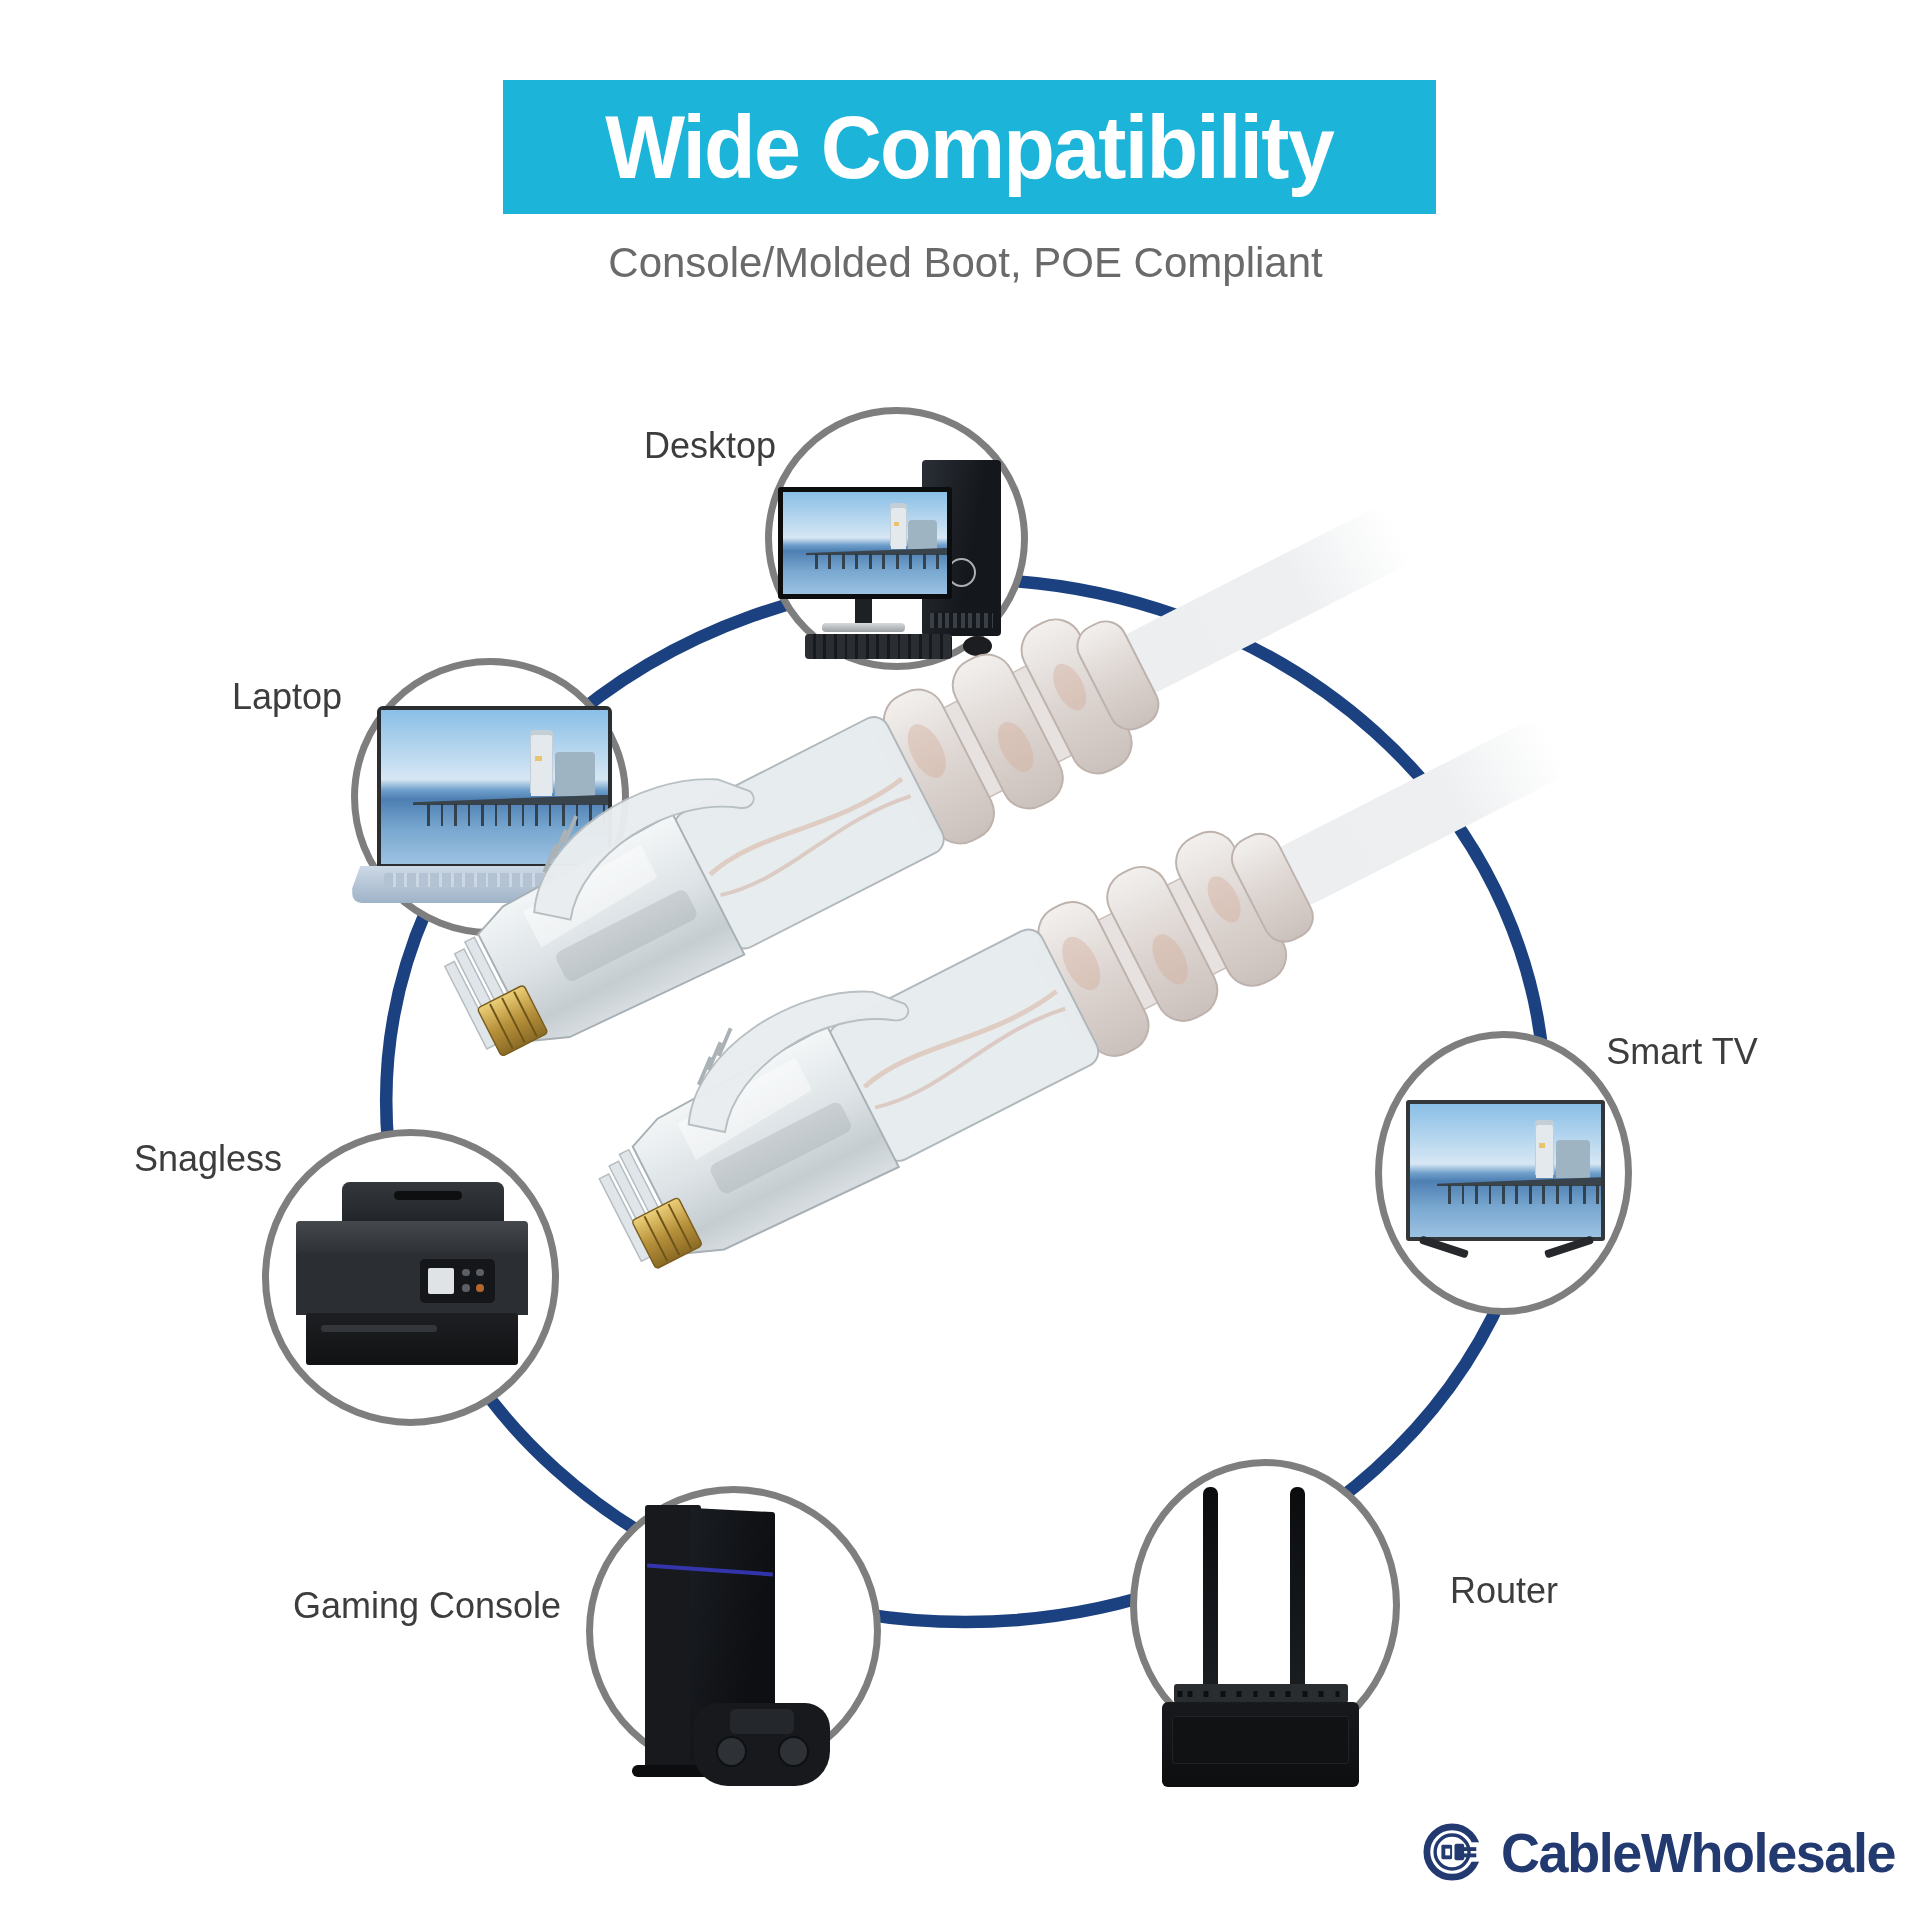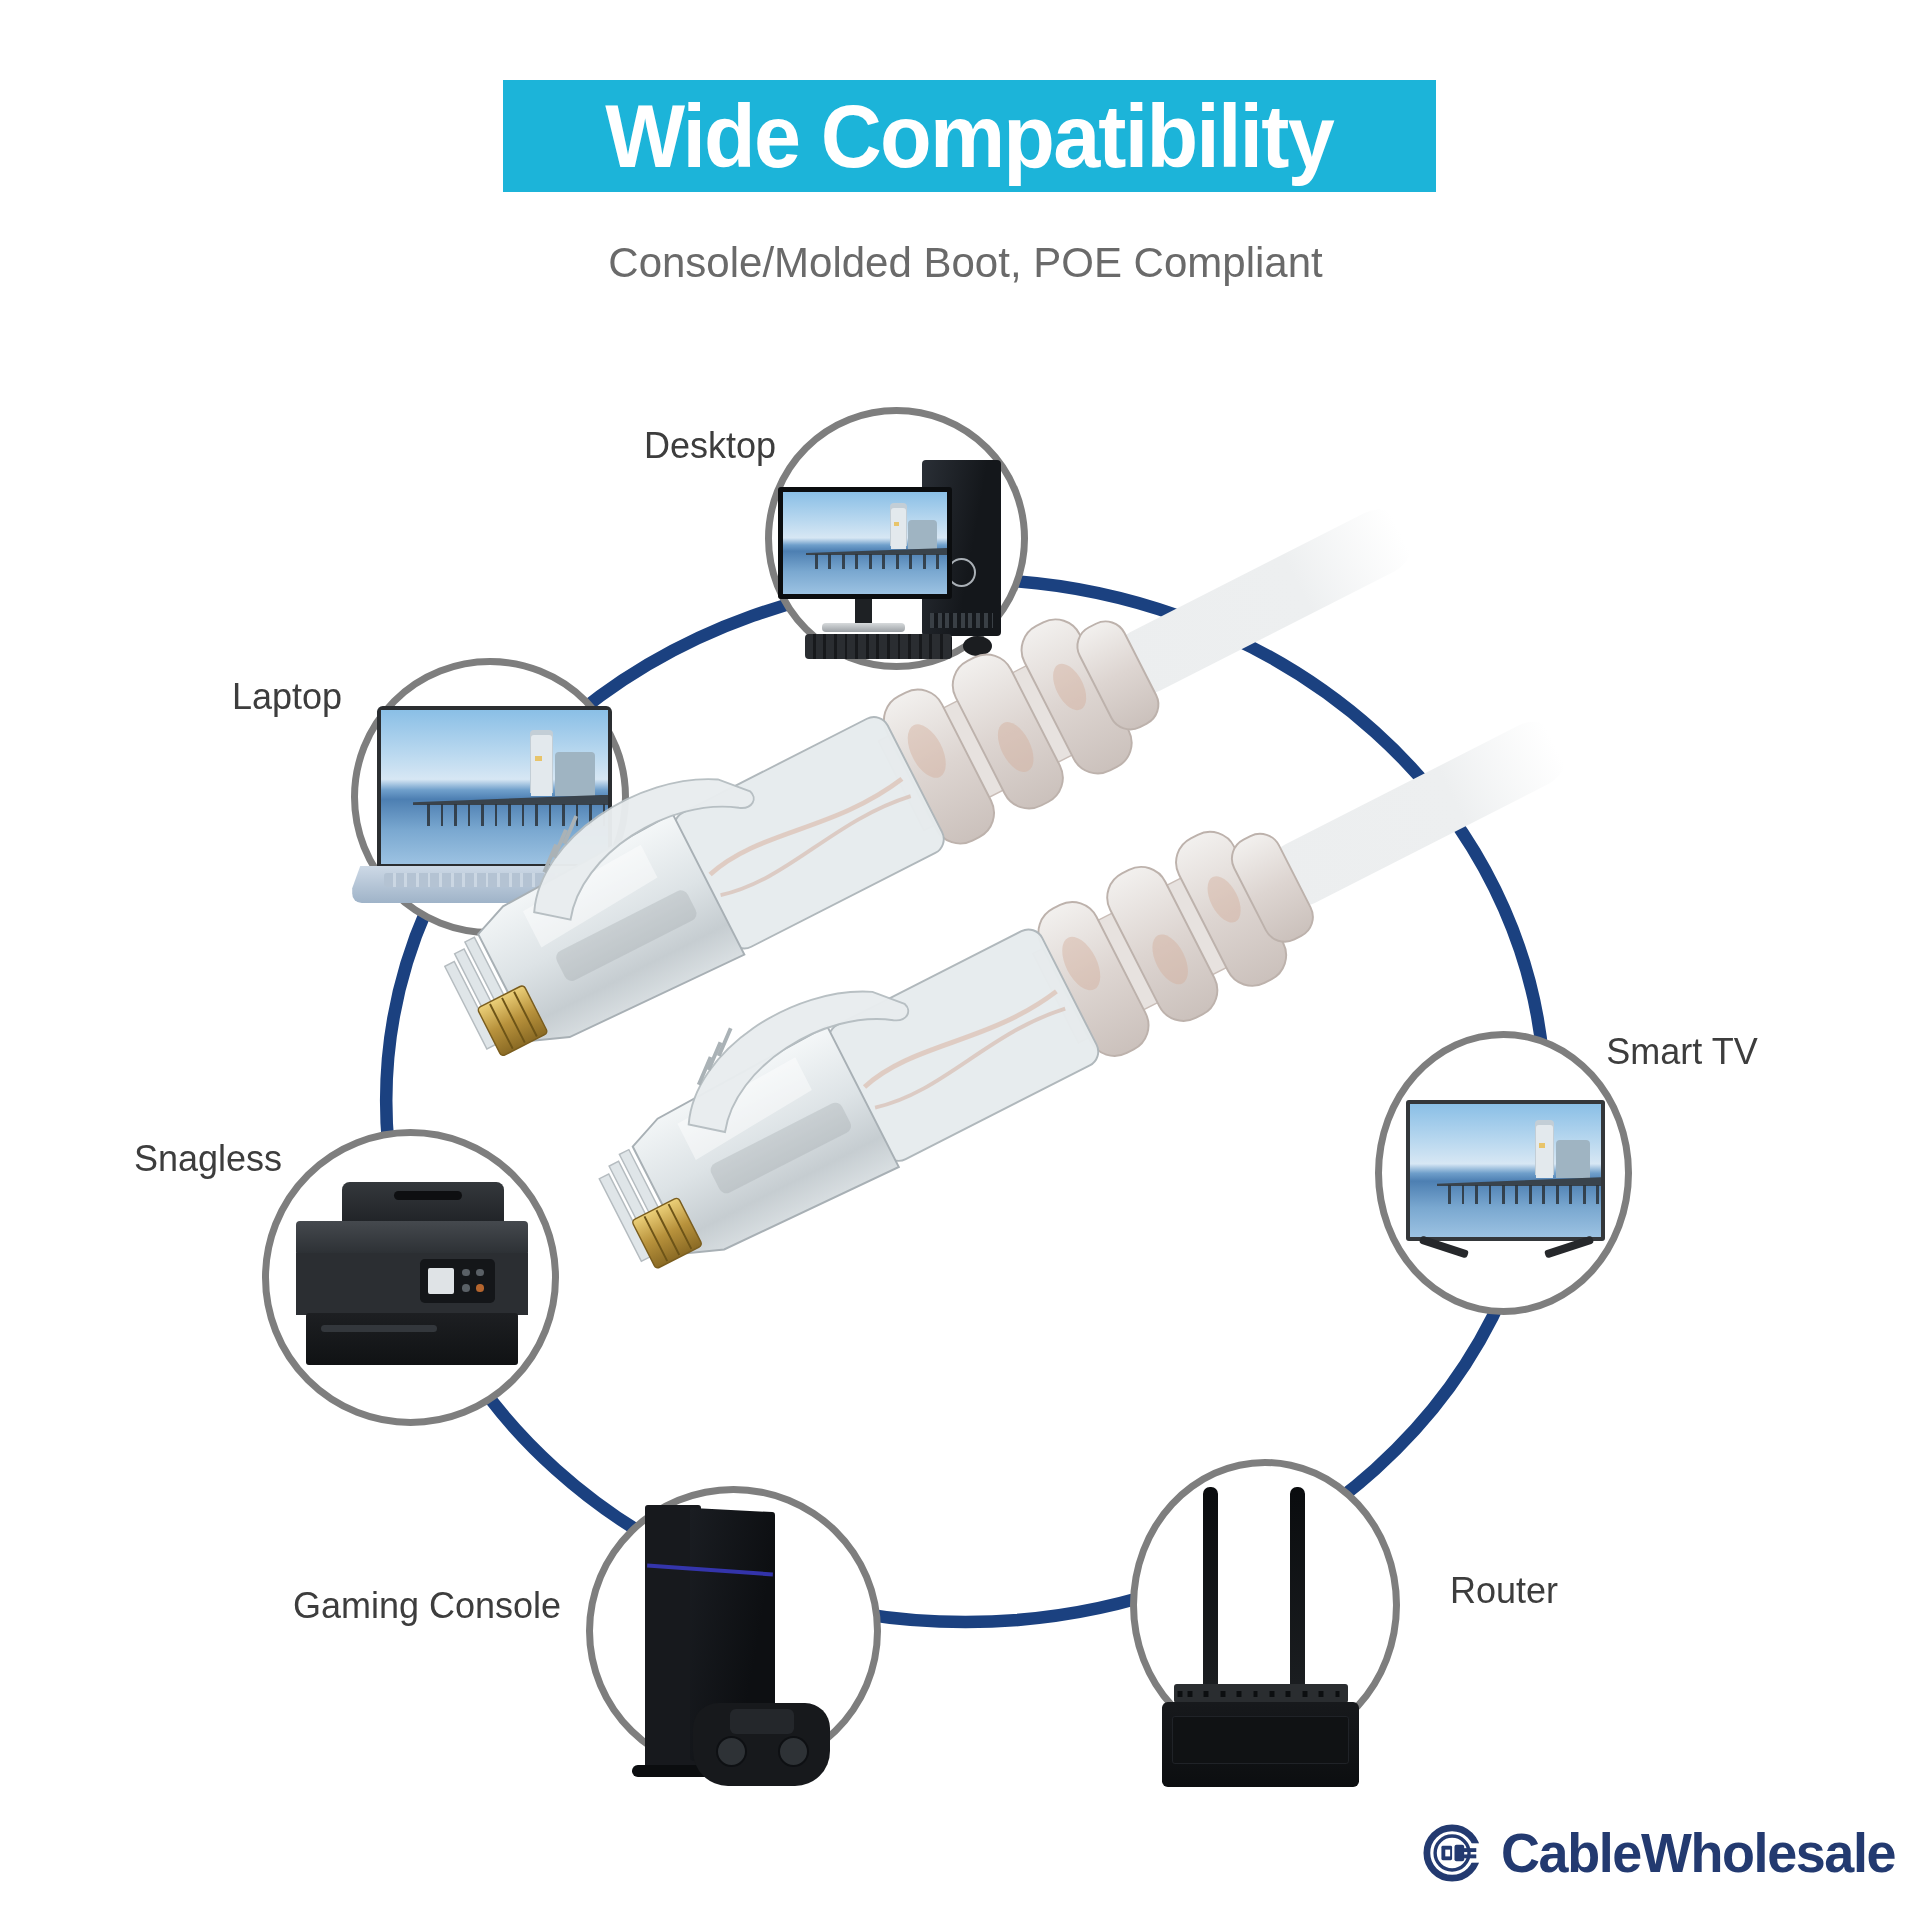--- a/index.html
+++ b/index.html
@@ -1,21 +1,21 @@
 <!DOCTYPE html>
 <html><head>
 <meta charset="utf-8">
 <style>
   html,body{margin:0;padding:0;background:#fff}
   #stage{position:relative;width:1931px;height:1931px;background:#ffffff;overflow:hidden;
          font-family:"Liberation Sans","DejaVu Sans",sans-serif}
   #stage svg.layer{position:absolute;left:0;top:0;width:1931px;height:1931px}
 
   
-  .banner{position:absolute;left:503px;top:80px;width:933px;height:112px;
+  .banner{position:absolute;left:503px;top:80px;width:933px;height:134px;
           display:flex;align-items:center;justify-content:center}
   .banner-title{color:#fff;font-weight:bold;font-size:89px;letter-spacing:-1.9px;
                 transform:scaleX(.95);white-space:nowrap}
   .subtitle{position:absolute;left:0;top:232px;width:1931px;text-align:center;
             color:#6a6a6a;font-size:42px;line-height:62px}
 
   
   .dev-circle{position:absolute;background:#fff;border:7.7px solid #7e7e7e;border-radius:50%;
               box-sizing:border-box}
   .dev-label{position:absolute;transform:translate(-50%,-50%);font-size:36px;color:#3d3d3d;
@@ -87,21 +87,21 @@
   .rt-box{left:25px;top:236px;width:197px;height:85px;background:linear-gradient(#17191c,#0c0e10);border-radius:5.8px}
   .rt-box .face{position:absolute;left:9.7px;top:13.5px;right:9.7px;height:46px;background:#101214;border:1.9px solid #202328;border-radius:2.9px}
 
   
   .tv-screen{left:24px;top:62px;width:199px;height:141px;background:#34373a;border-radius:2.9px;
              padding:3.9px;box-sizing:border-box}
   .tv-screen .scene{inset:3.9px}
   .tv-leg{width:50px;height:7.7px;background:#26282b;border-radius:2.9px}
 
   
-  .logo{position:absolute;left:1423px;top:1821px;display:flex;align-items:center;gap:11.6px}
+  .logo{position:absolute;left:1423px;top:1821px;display:flex;align-items:flex-start;gap:11.6px}
   .logo-text{font-size:55px;font-weight:bold;letter-spacing:-1.4px;color:#233a70;transform:scaleX(.98)}
 </style>
 </head>
 <body>
 
 <div id="stage">
 
   <svg class="layer" viewBox="0 0 2000 2000">
     <ellipse cx="1000" cy="1140" rx="600" ry="540" fill="none" stroke="#1b4180" stroke-width="13"></ellipse>
   </svg>

